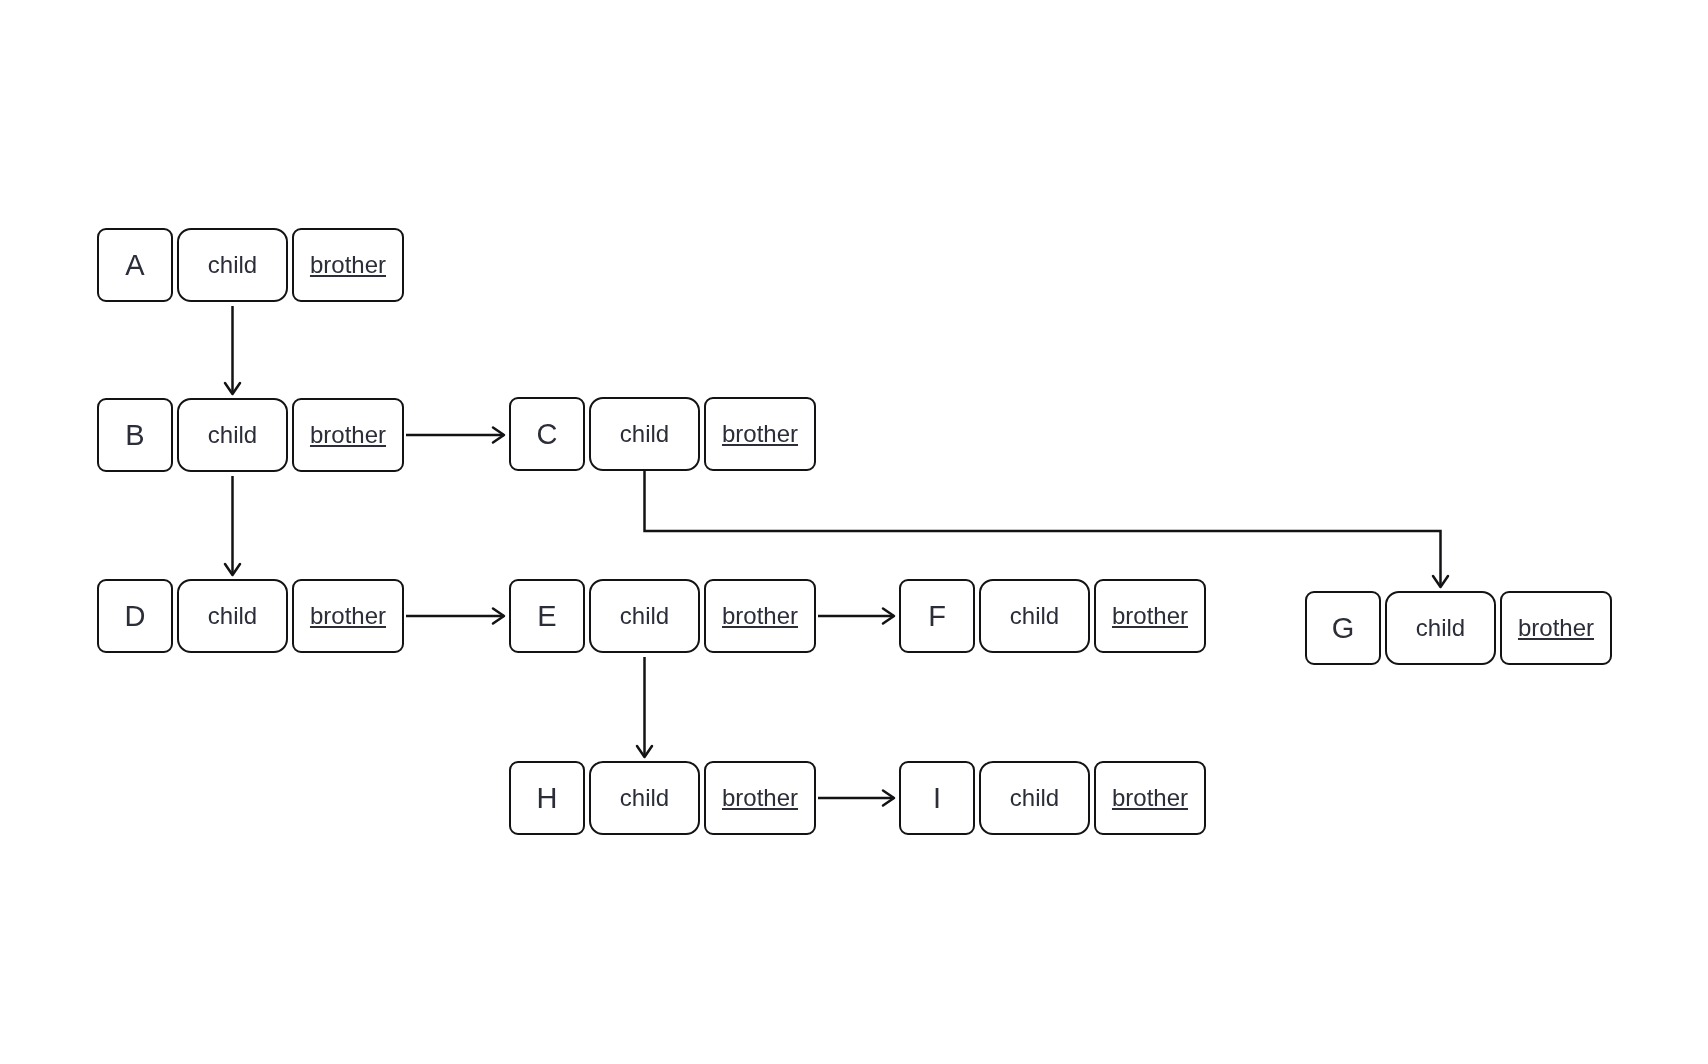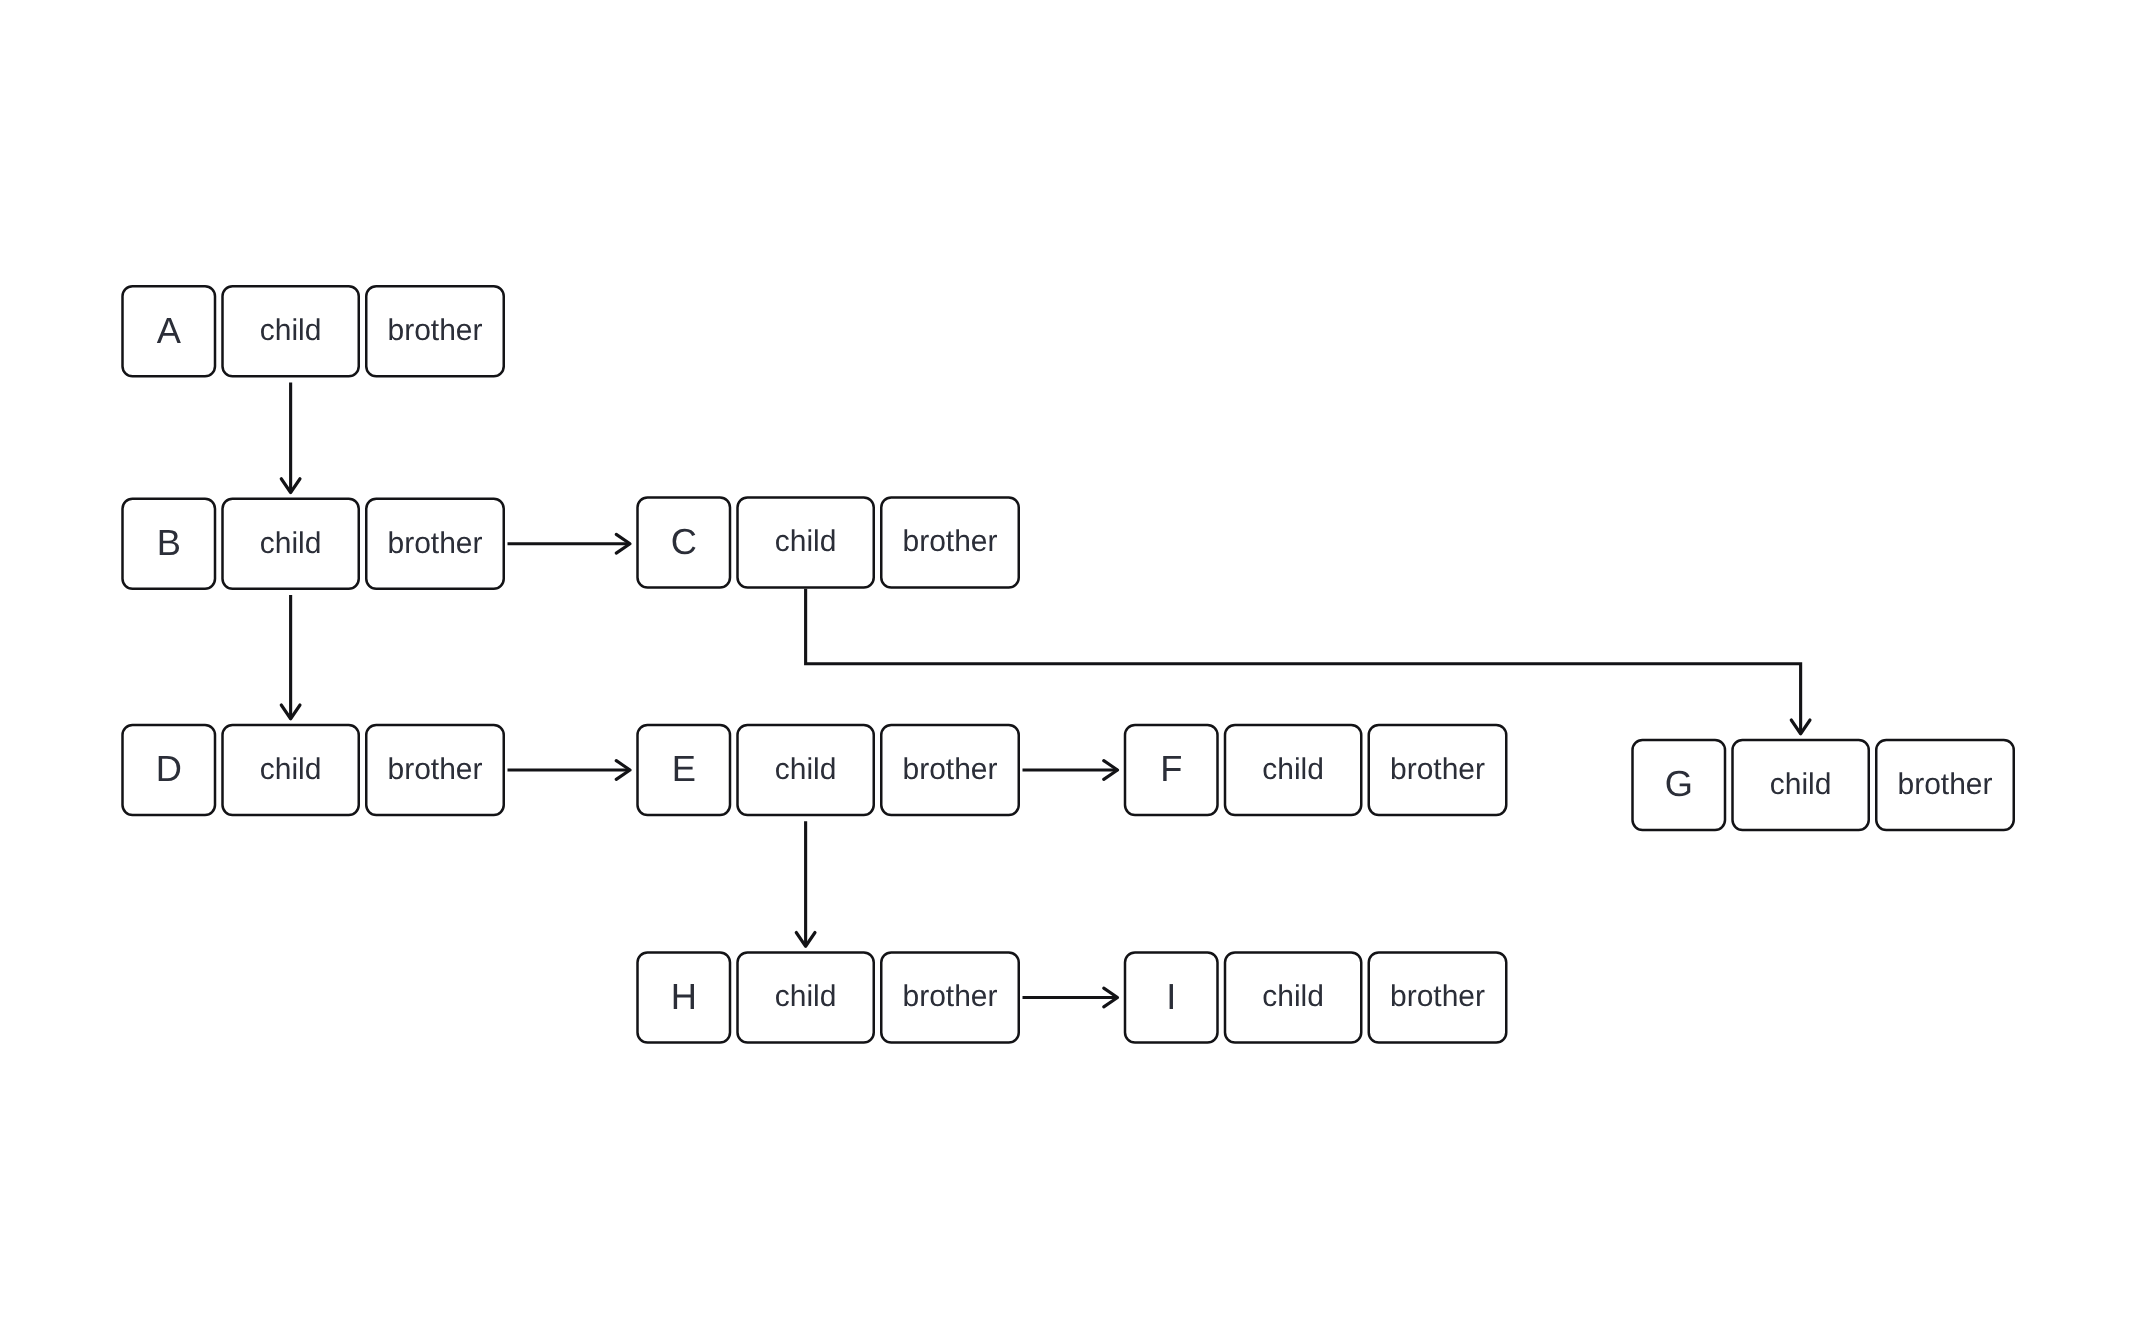--- a/index.html
+++ b/index.html
@@ -37,22 +37,22 @@
     justify-content: center;
     color: var(--text, #2b2e38);
   }
   .cell.letter {
     width: 76px;
     font-size: 29px;
   }
   .cell.pointer {
     font-size: 24px;
   }
-  .cell.child   { width: 111px; }
-  .cell.brother { width: 112px; }
+  .cell.child   { width: 111px; border-radius: 14px; }
+  .cell.brother { width: 112px; text-decoration: underline; }
 </style>
 </head>
 <body>
 
 <div id="canvas">
   <svg id="edges" width="1708" height="1064" viewBox="0 0 1708 1064">
     <defs>
       <marker id="arrowhead" markerUnits="userSpaceOnUse" markerWidth="22" markerHeight="22" refX="18" refY="10" orient="auto">
         <path d="M7,2.5 L18,10 L7,17.5" fill="none" stroke="#131316" stroke-width="2.5" stroke-linecap="round" stroke-linejoin="round"></path>
       </marker>

